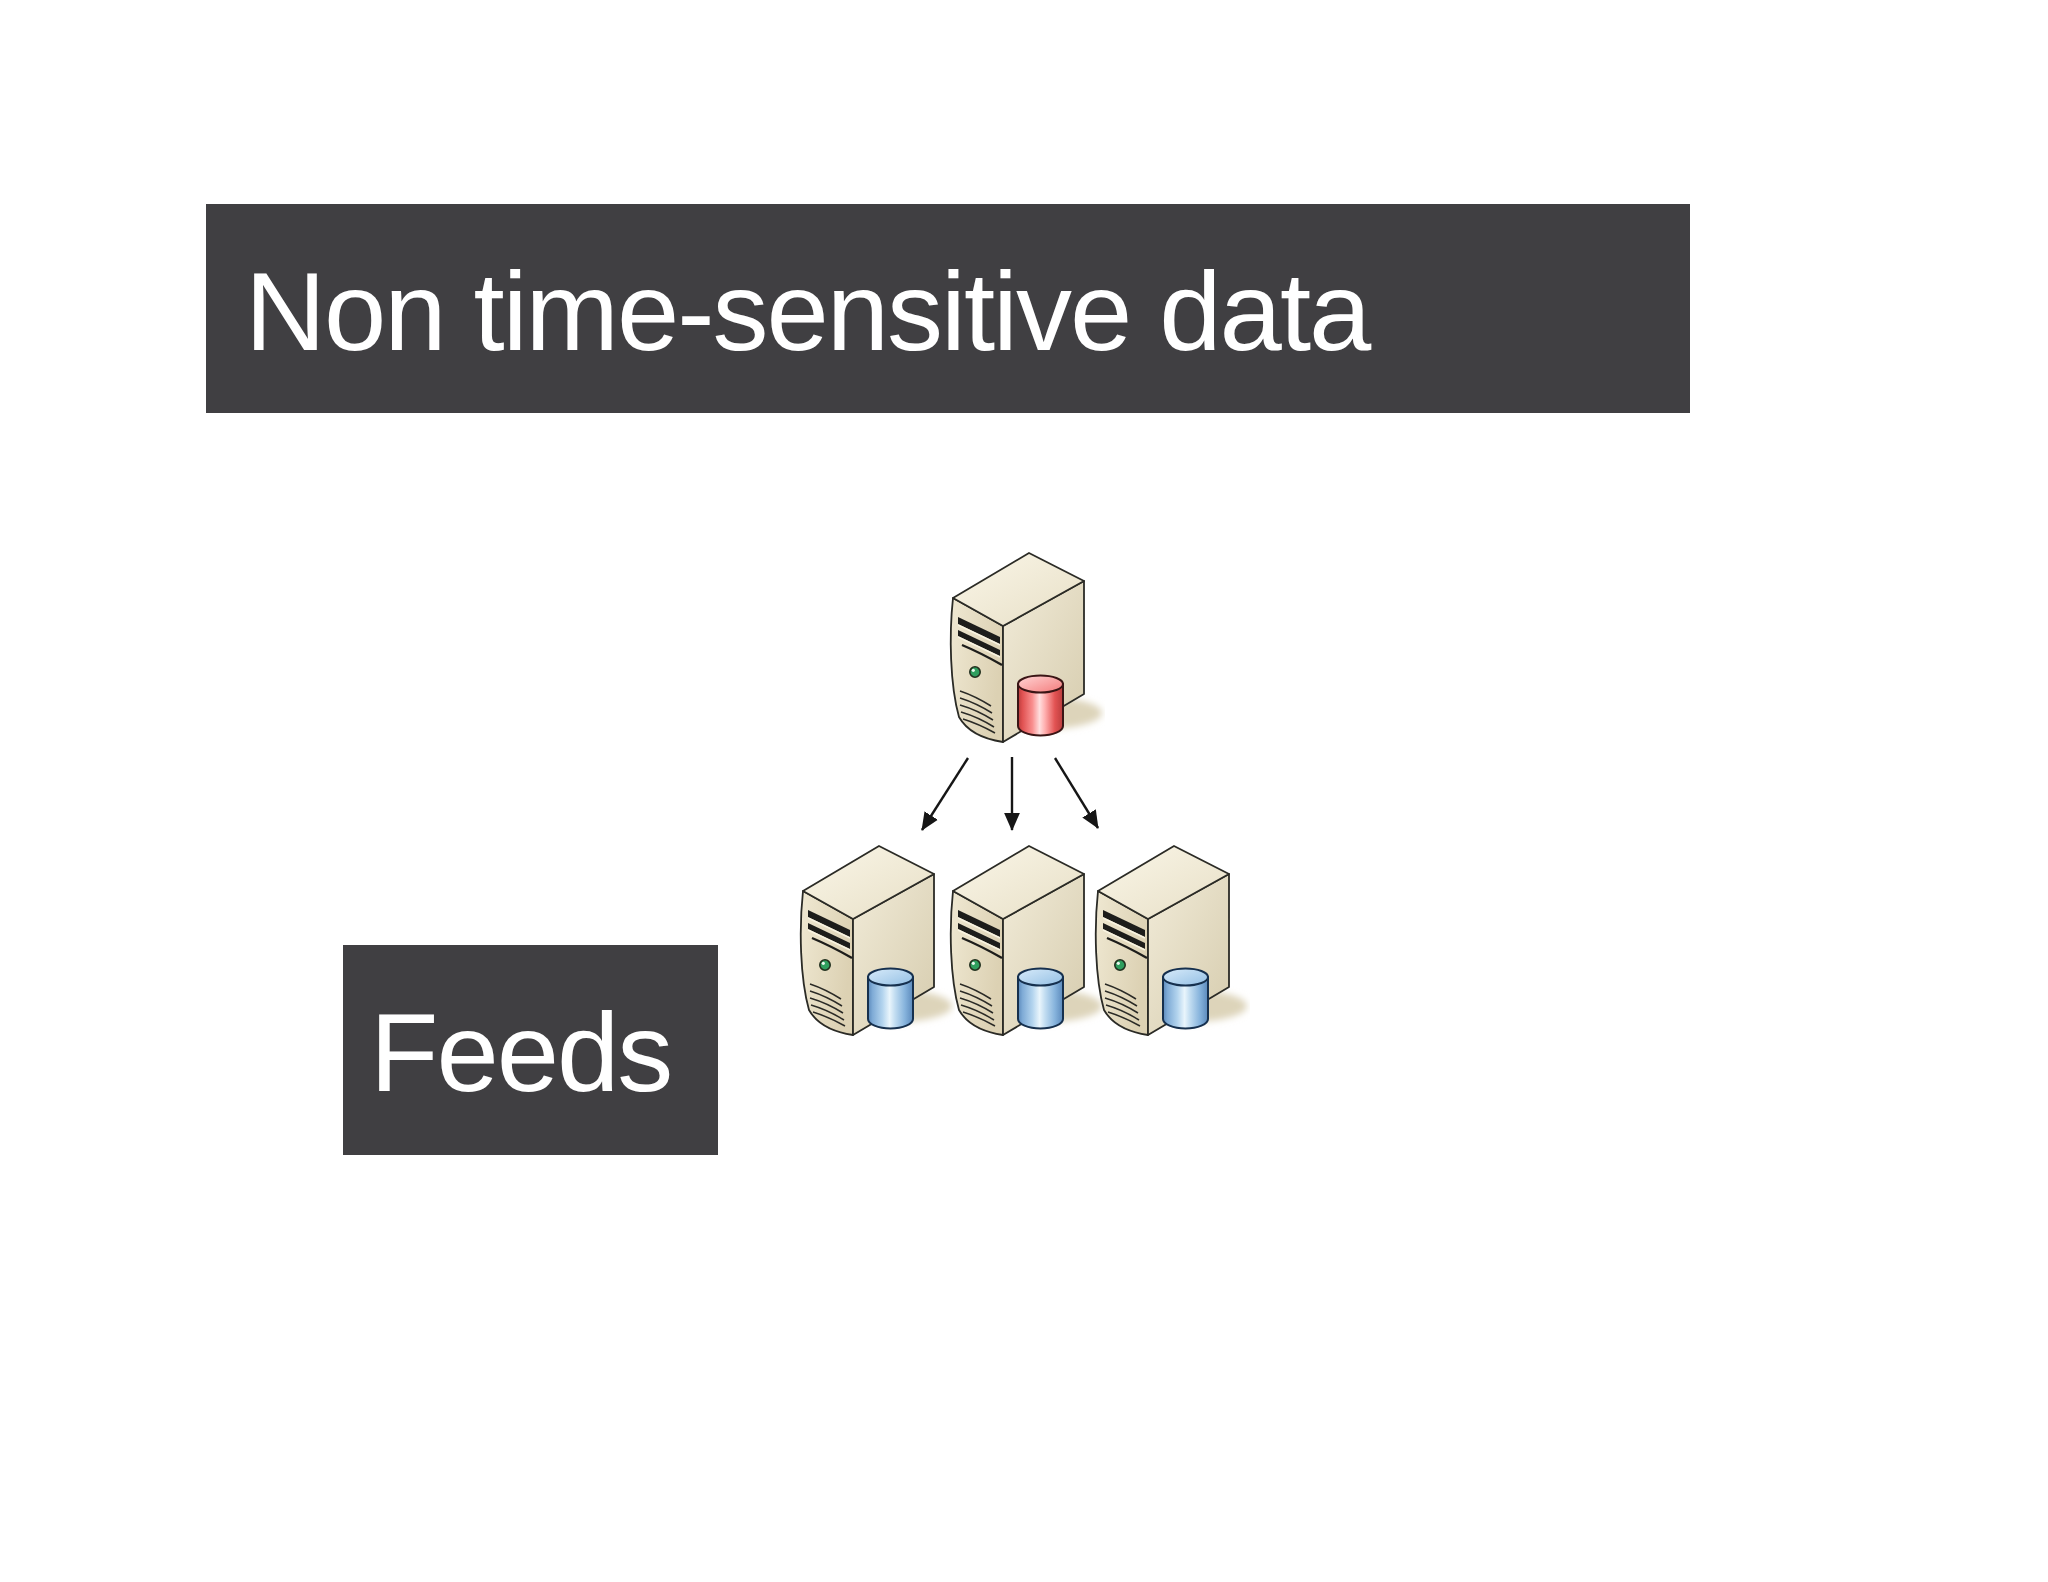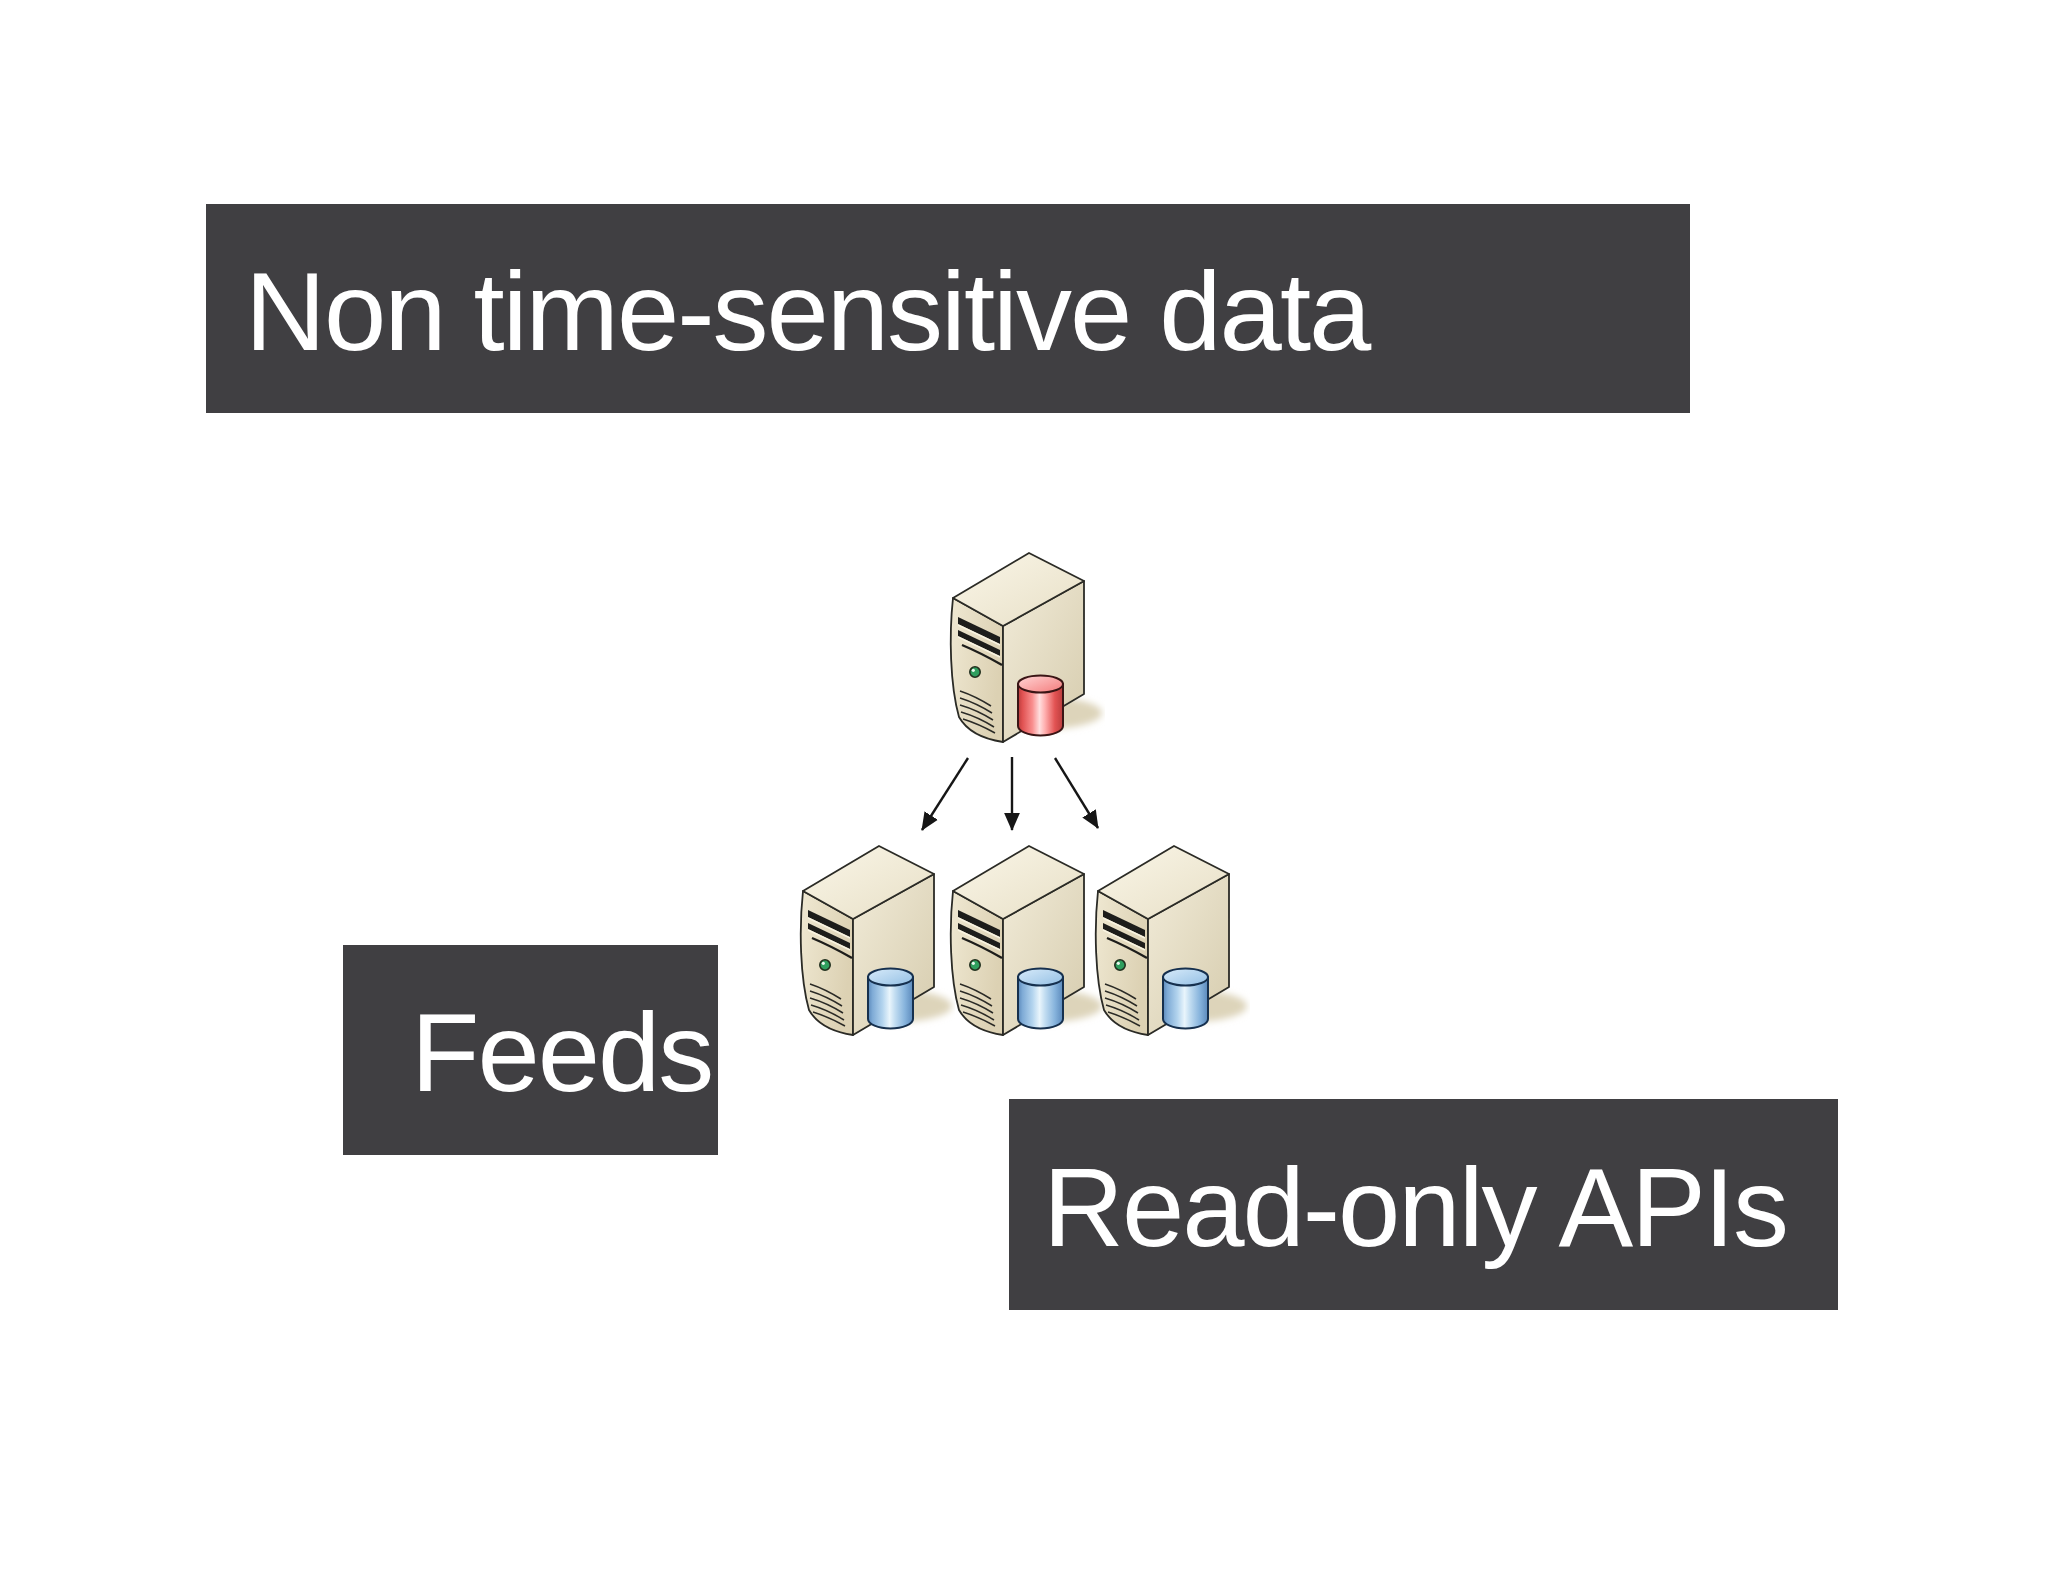--- a/index.html
+++ b/index.html
@@ -18,21 +18,21 @@
     display:flex;
     align-items:center;
     box-sizing:border-box;
     letter-spacing:-2px;
     font-size:112px;
     font-weight:400;
     padding-top:5px;
     white-space:nowrap;
   }
   .box-title{left:206px; top:204px; width:1484px; height:209px; padding-left:39px;}
-  .box-feeds{left:343px; top:945px; width:375px; height:210px; padding-left:68px;}
+  .box-feeds{left:343px; top:945px; width:375px; height:210px; padding-left:27px;}
   .box-readonly{left:1009px; top:1099px; width:829px; height:211px; padding-left:34px;}
   .server{position:absolute; width:160px; height:210px;}
   .server-top{left:945px; top:545px;}
   .server-b1{left:795px; top:838px;}
   .server-b2{left:945px; top:838px;}
   .server-b3{left:1090px; top:838px;}
   .arrows{position:absolute; left:875px; top:742px; width:270px; height:100px;}
   .defs-holder{position:absolute; width:0; height:0; overflow:hidden;}
 </style>
 </head>
@@ -123,23 +123,20 @@
   </svg>
 
   <div class="label-box box-title">
     <span>Non time-sensitive data</span>
   </div>
 
   <div class="label-box box-feeds">
     <span>Feeds</span>
   </div>
 
-  <div class="label-box box-readonly">
-    <span>Read-only APIs</span>
-  </div>
 
   <svg class="server server-top" viewBox="0 0 160 210">
     <use href="#sym-tower"></use>
     <use href="#sym-cyl-red"></use>
   </svg>
 
   <svg class="arrows" viewBox="0 0 270 100">
     <line x1="93" y1="16" x2="47" y2="88" stroke="#161616" stroke-width="2.4" marker-end="url(#arrowhead)"></line>
     <line x1="137" y1="15" x2="137" y2="88" stroke="#161616" stroke-width="2.4" marker-end="url(#arrowhead)"></line>
     <line x1="180" y1="16" x2="223" y2="86" stroke="#161616" stroke-width="2.4" marker-end="url(#arrowhead)"></line>

